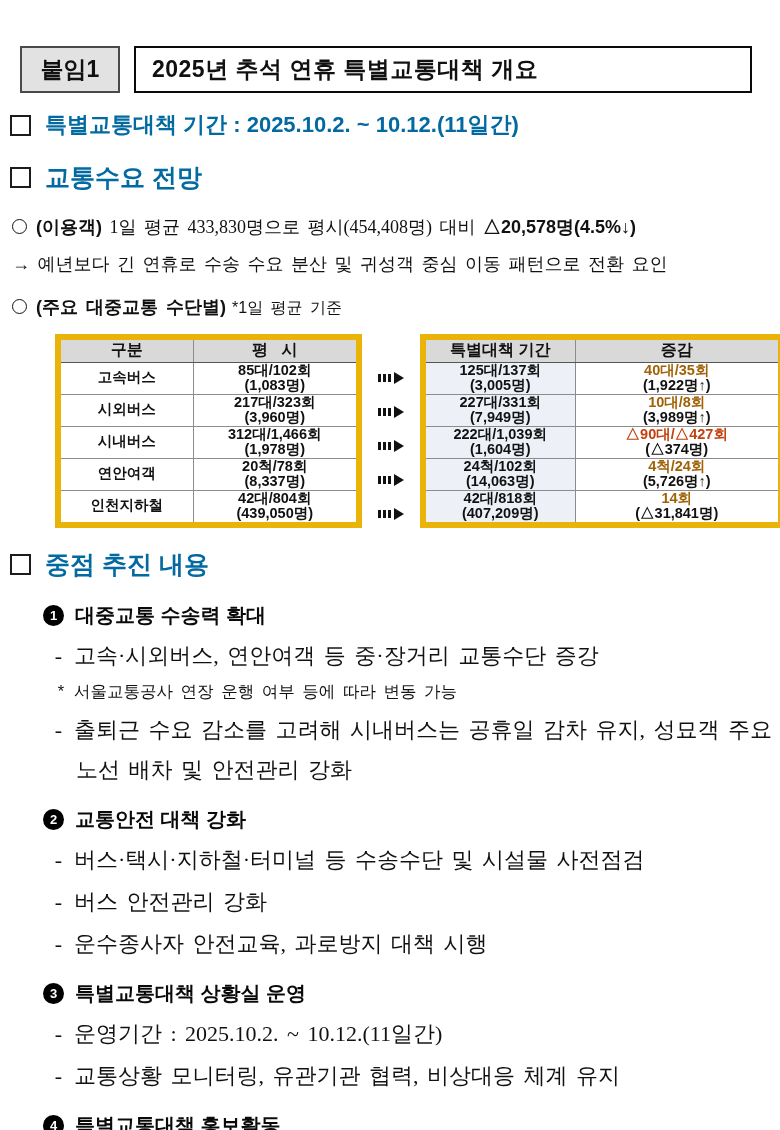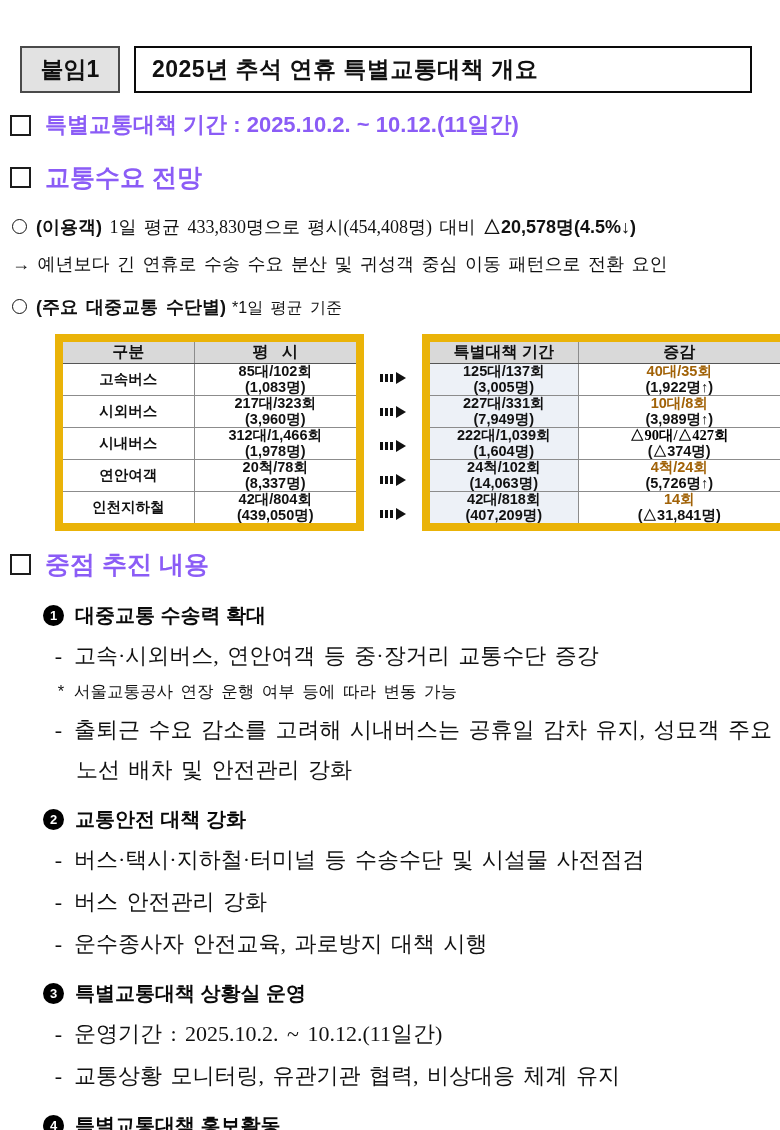--- a/index.html
+++ b/index.html
@@ -15,51 +15,51 @@
     display:flex; align-items:center; justify-content:center;
     font-family:"Liberation Sans", sans-serif; font-weight:bold; font-size:23px;
   }
   .titlebox {
     flex:1; border:2px solid #0a0a0a; box-sizing:border-box;
     display:flex; align-items:center; padding-left:16px;
     font-family:"Liberation Sans", sans-serif; font-weight:bold; font-size:23px; letter-spacing:.5px;
   }
   
   .h1 { display:flex; align-items:center; gap:14px;
-        font-family:"Liberation Sans", sans-serif; font-weight:bold; color:#8b5cf6; }
+        font-family:"Liberation Sans", sans-serif; font-weight:bold; color:#0369a1; }
   .h1 .sq { width:17px; height:17px; border:2px solid #1c1c1c; flex:none; box-sizing:content-box; }
   .h1.period { font-size:22px; margin-top:17px; }
   .h1.demand { font-size:25px; margin-top:21px; }
   .h1.main   { font-size:25px; margin-top:17px; }
   
   .bodyline { margin-left:2px; font-size:18px; word-spacing:3px; white-space:nowrap; }
   .circ { display:inline-block; width:13px; height:13px; border:1.5px solid #111; border-radius:50%;
           margin-right:9px; vertical-align:-1px; }
   .bold-g { font-family:"Liberation Sans", sans-serif; font-weight:bold; font-size:18px; }
   .bold-s { font-family:"Liberation Sans", sans-serif; font-weight:bold; font-size:18px; }
   .note-sm { font-family:"Liberation Sans", sans-serif; font-size:16px; margin-left:6px; }
   .l1 { margin-top:21px; }
   .l2 { margin-top:13px; }
   .l3 { margin-top:19px; }
   
   .tables { display:flex; align-items:flex-start; margin-left:45px; margin-top:15px; }
   table.t { border-collapse:collapse; table-layout:fixed;
             font-family:"Liberation Sans", sans-serif; font-weight:bold; }
   table.t th, table.t td { border:1px solid #8c8c8c; padding:0; text-align:center; box-sizing:border-box; }
-  table.t { border:8px solid #eab308; }
+  table.t { border:6px solid #eab308; }
   table.t th { background:#d9d9d9; height:25px; font-size:16px; border-bottom:1px solid #555; }
   table.t td { height:32px; font-size:14.5px; line-height:15.5px; }
   table.left { width:301px; }
   table.left col.c1 { width:135px; } table.left col.c2 { width:166px; }
   table.right { width:358px; }
   table.right col.c1 { width:152px; } table.right col.c2 { width:206px; }
   td.lab { font-size:15.5px; }
   td.tint { background:#edf1f7; }
   .blue { color:#a16207; }
-  .dark { color:#000000;font-family:Liberation Serif, serif; }
+  .dark { color:#c2410c; }
   
   .arrowcol { width:58px; display:flex; flex-direction:column; flex:none; }
   .arrowcol .spacer { height:27px; }
   .arrowcol .slot { height:34px; display:flex; align-items:center; justify-content:center; }
   .dash-arrow { display:flex; align-items:center; }
   .dash-arrow i { display:block; width:3px; height:8px; background:#111; margin-right:2px; }
   .dash-arrow .tri { width:0; height:0; border-left:10px solid #111;
                      border-top:6px solid transparent; border-bottom:6px solid transparent; margin-left:1px; }
   
   .item-head { display:flex; align-items:center; gap:11px; margin-left:33px; margin-top:21px;

